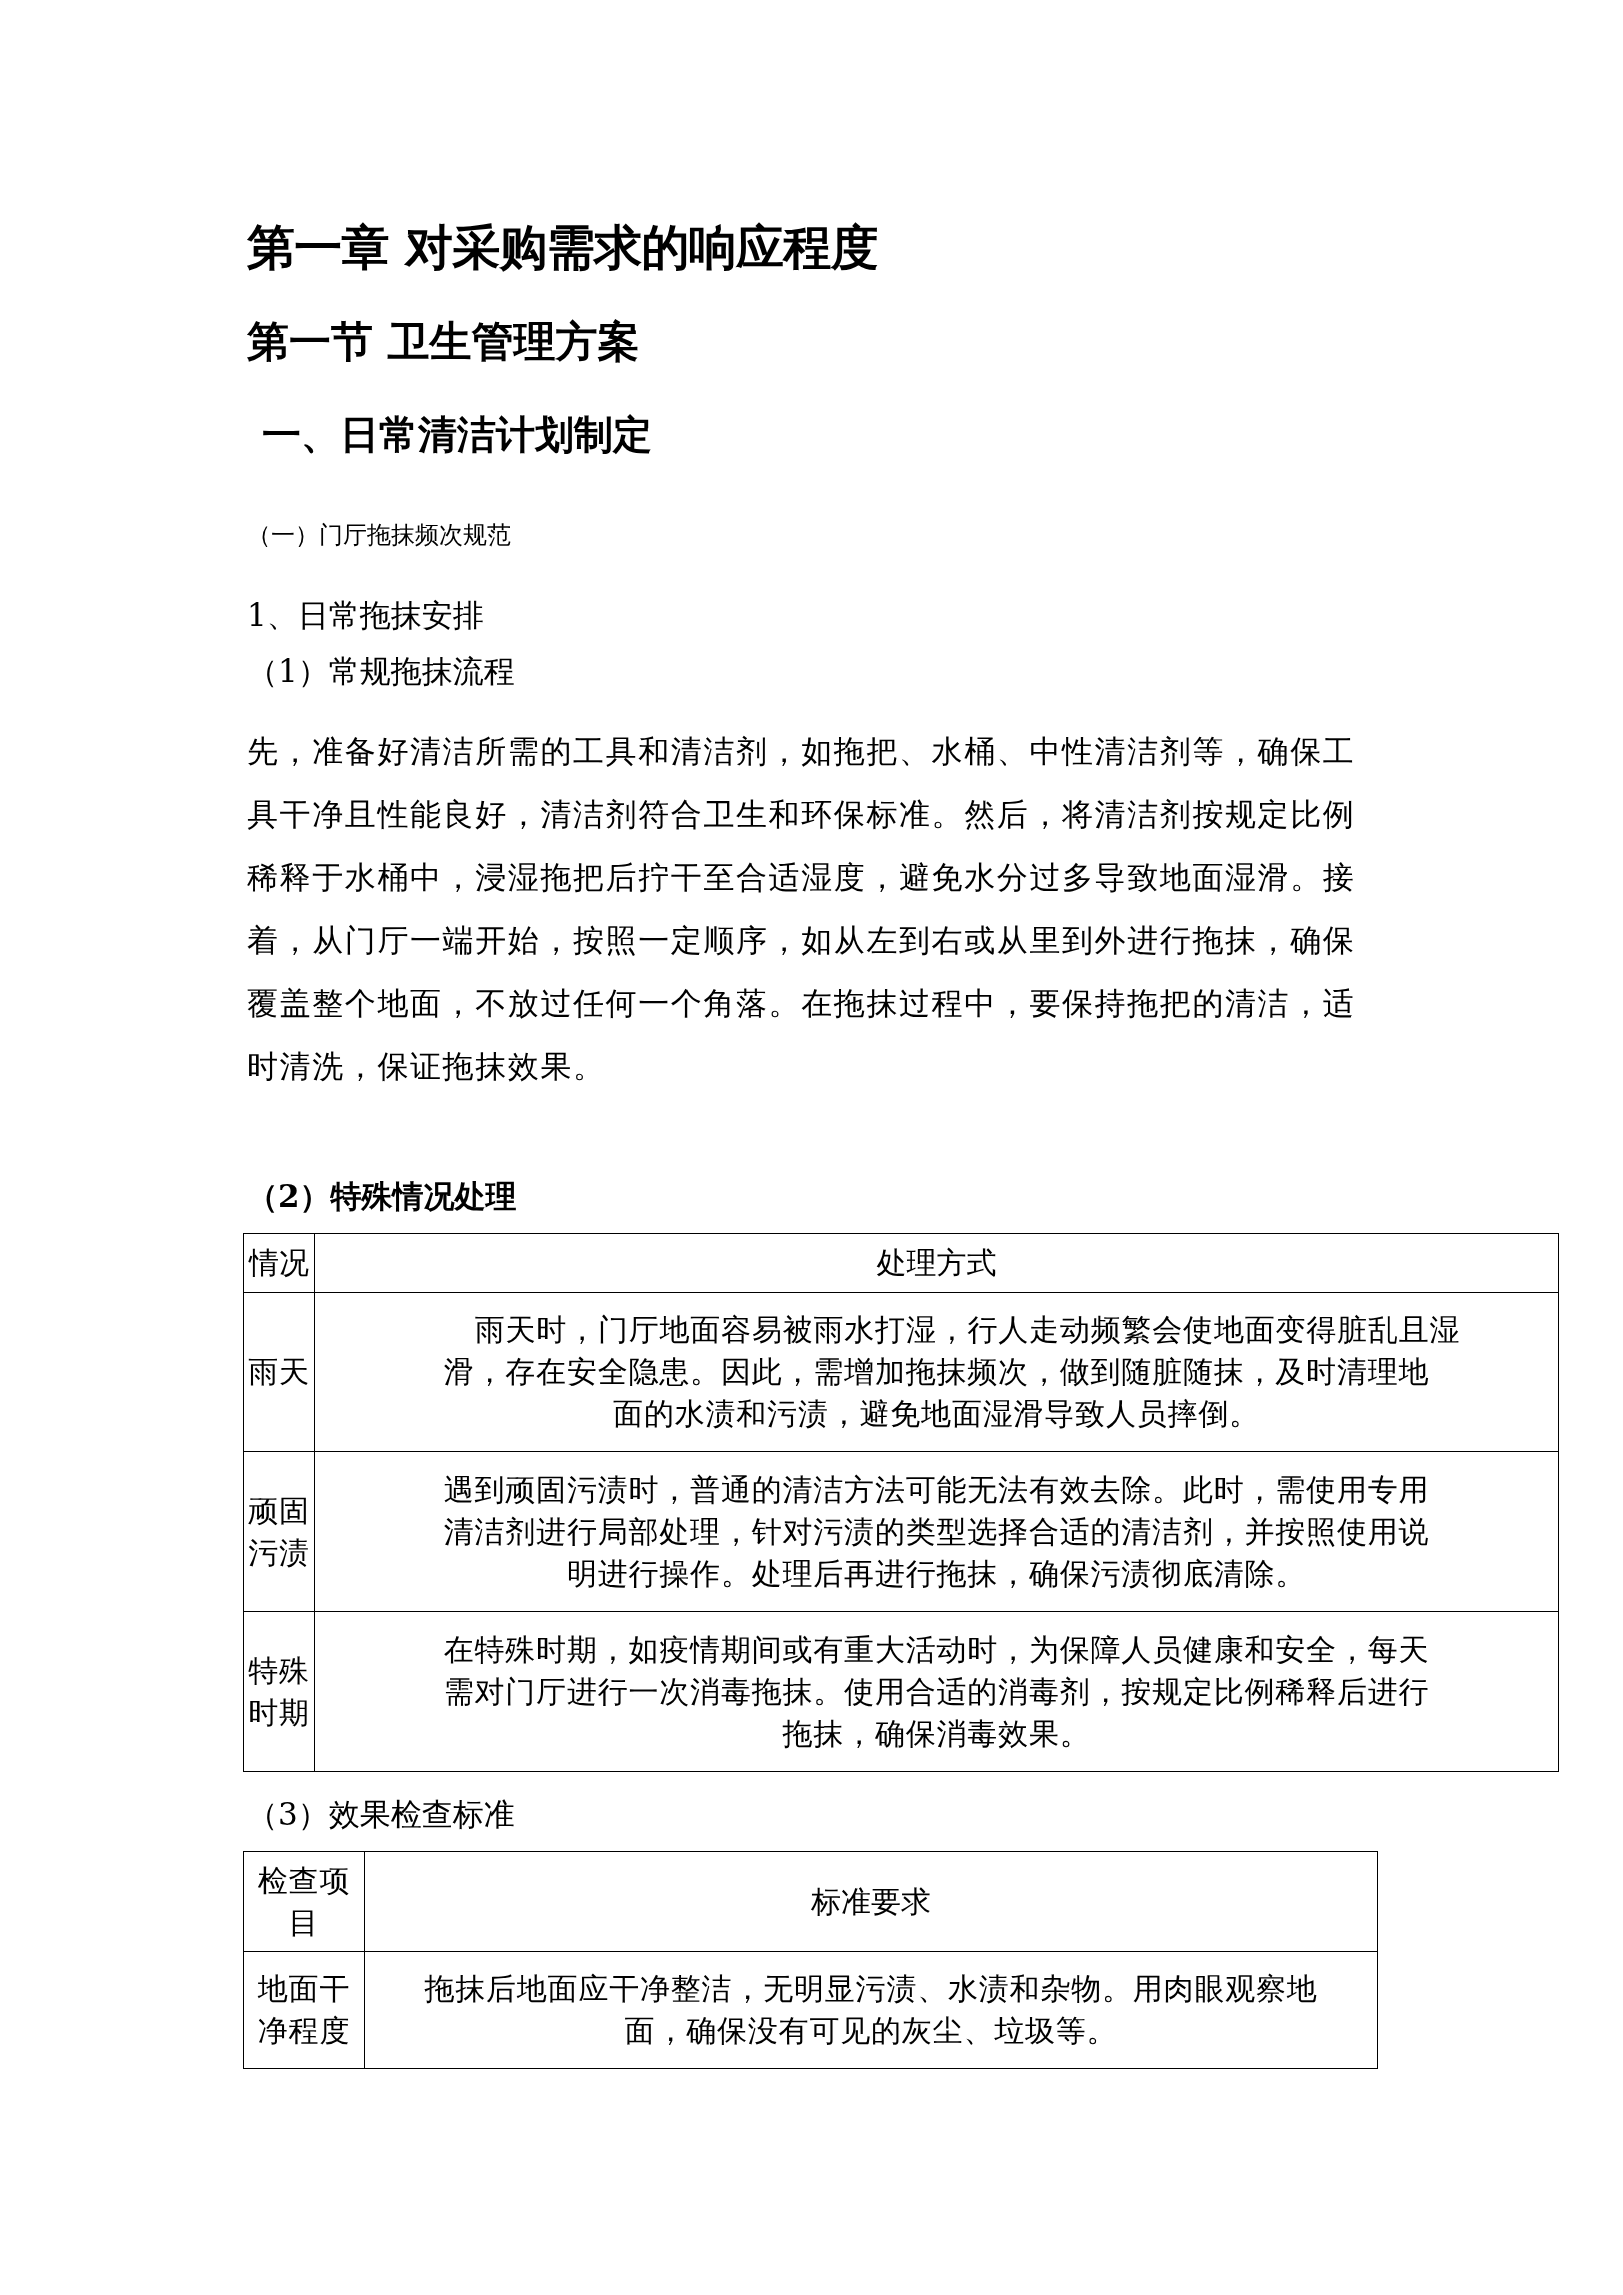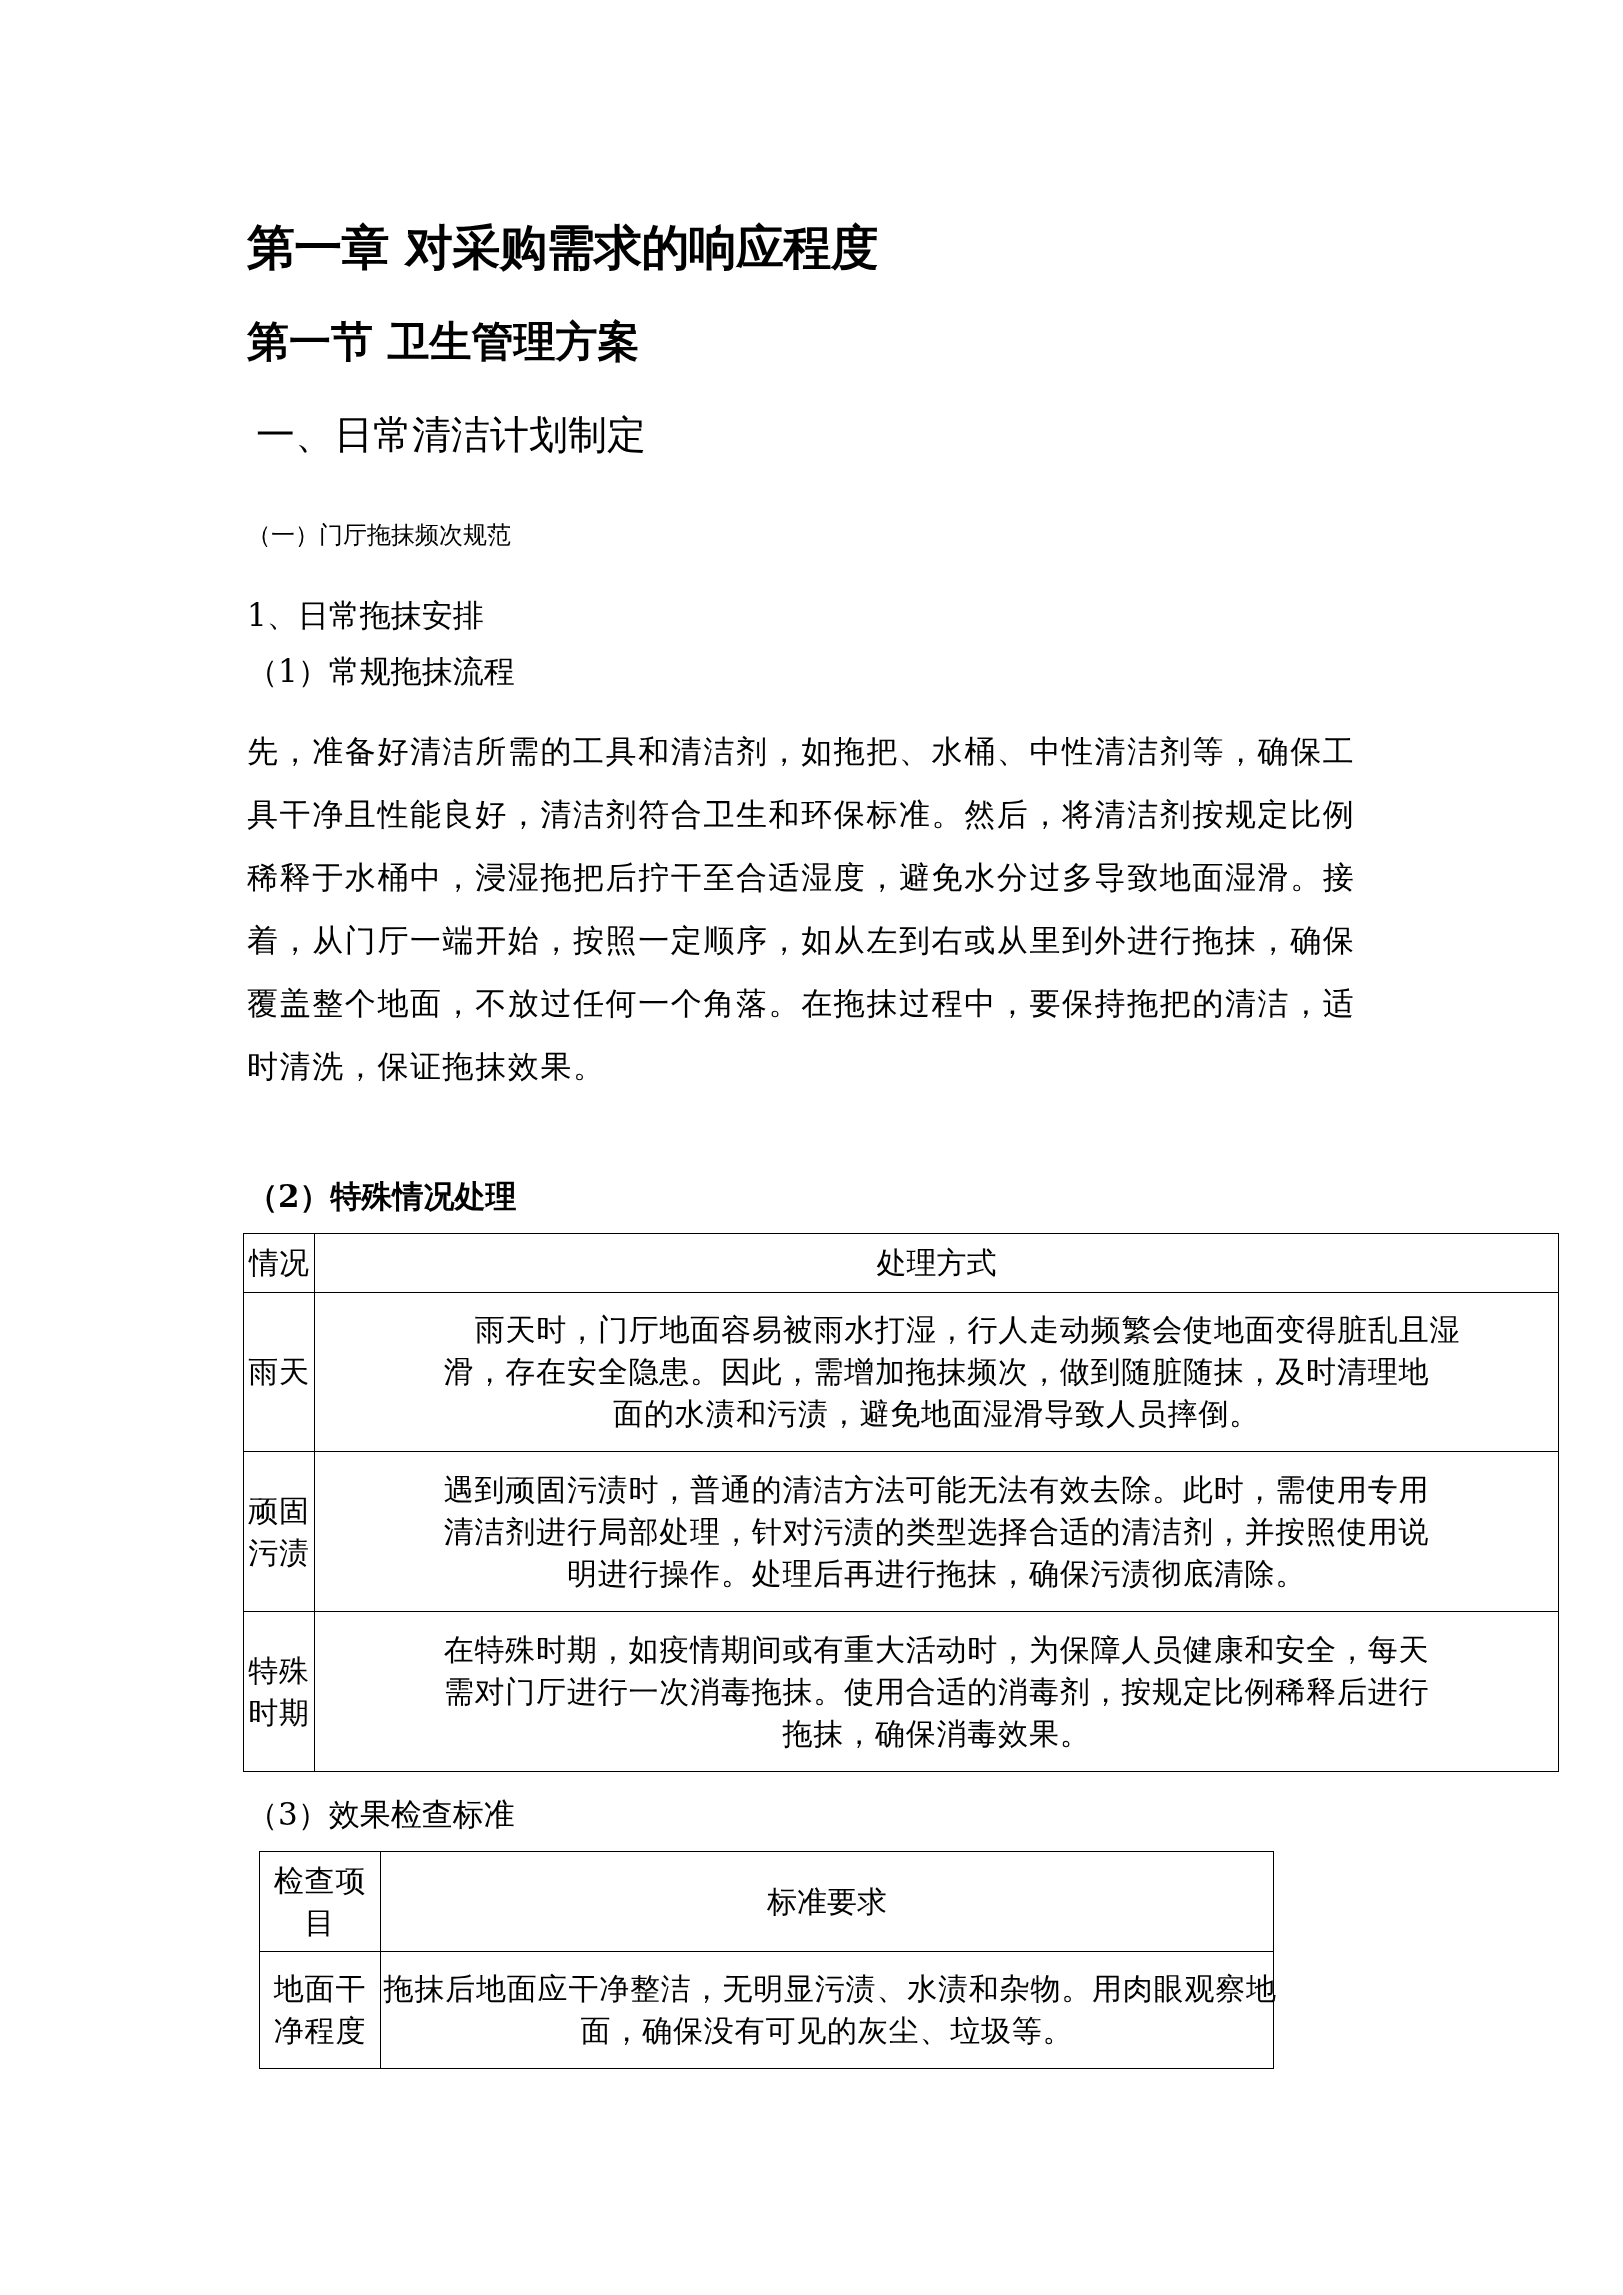--- a/index.html
+++ b/index.html
@@ -12,22 +12,22 @@
   .h-chapter {
     left: 247px; top: 216px; font-size: 48px; line-height: 63px;
     font-family: "DejaVu Sans", "Liberation Sans", sans-serif; font-weight: bold;
     letter-spacing: -0.7px;
   }
   .h-section {
     left: 247px; top: 314px; font-size: 42px; line-height: 55px;
     font-family: "DejaVu Sans", "Liberation Sans", sans-serif; font-weight: bold;
   }
   .h-item {
-    left: 256px; top: 409px; font-size: 39px; line-height: 52px;
-    font-family: "DejaVu Sans", "Liberation Sans", sans-serif; font-weight: normal;
+    left: 262px; top: 409px; font-size: 39px; line-height: 52px;
+    font-family: "DejaVu Sans", "Liberation Sans", sans-serif; font-weight: bold;
   }
   .h-sub {
     left: 247px; top: 512px; font-size: 24px; line-height: 47px;
   }
   .h-num {
     left: 247px; top: 594px; font-size: 31px; line-height: 42px;
   }
   .h-paren {
     left: 247px; top: 650px; font-size: 31px; line-height: 42px;
   }
@@ -52,21 +52,21 @@
   table.doc td .txt-line { display: block; white-space: nowrap; letter-spacing: 0.8px; }
   table.doc td .txt-line.indent { padding-left: 62px; }
 
   #t1 { left: 243px; top: 1233px; width: 1316px; }
   #t1 col.c1 { width: 71px; }
   #t1 tr.head td { height: 58px; }
   #t1 tr.r1 td { height: 158px; }
   #t1 tr.r2 td { height: 159px; }
   #t1 tr.r3 td { height: 159px; }
 
-  #t2 { left: 259px; top: 1851px; width: 1015px; }
+  #t2 { left: 243px; top: 1851px; width: 1135px; }
   #t2 col.c1 { width: 121px; }
   #t2 tr.head td { height: 99px; }
   #t2 tr.r1 td { height: 116px; }
 </style>
 </head>
 <body>
 
 <div class="abs h-chapter">第一章  对采购需求的响应程度</div>
 <div class="abs h-section">第一节  卫生管理方案</div>
 <div class="abs h-item">一、日常清洁计划制定</div>

